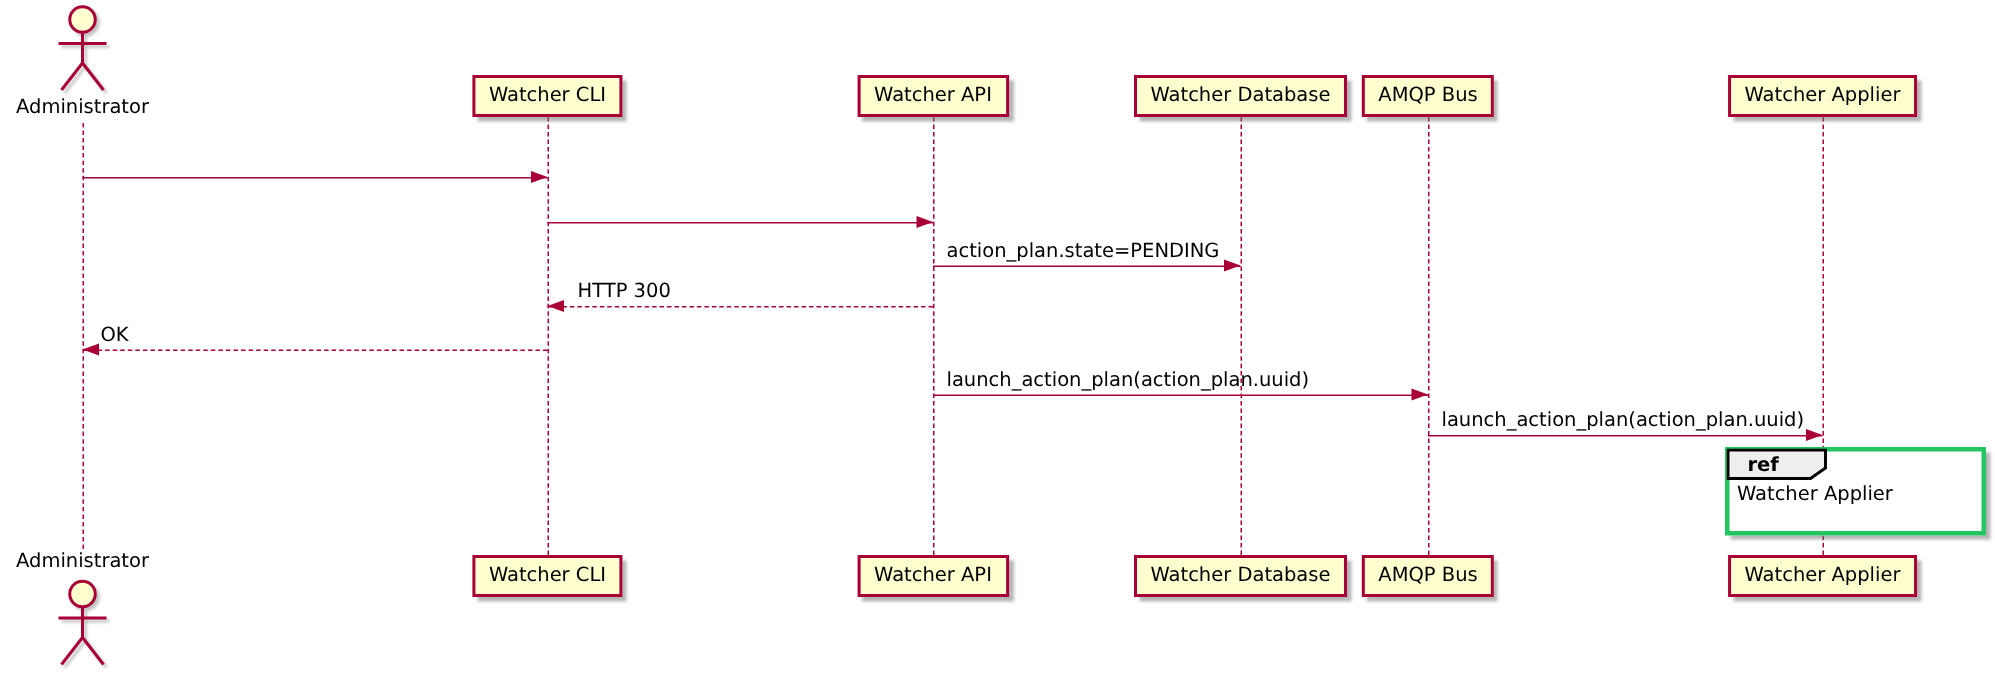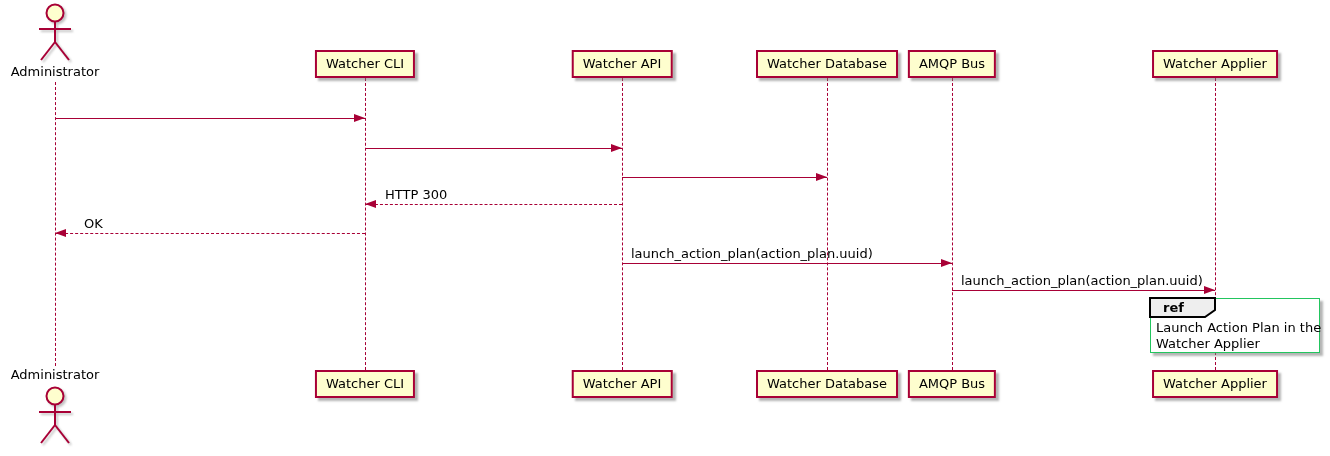--- a/index.html
+++ b/index.html
@@ -36,21 +36,21 @@
     border-top:4px solid transparent;border-bottom:4px solid transparent;
     border-left:11px solid #A80036;
   }
   .arr-l{
     position:absolute;width:0;height:0;z-index:2;
     border-top:4px solid transparent;border-bottom:4px solid transparent;
     border-right:11px solid #A80036;
   }
   .ref-box{
     position:absolute;left:1150px;top:298px;width:168px;height:53px;
-    background:#ffffff;border:1px solid #22c55e;
+    background:#ffffff;border:3px solid #22c55e;
     box-shadow:3px 3px 2px rgba(120,120,120,0.55);
     z-index:4;
   }
   .ref-head{position:absolute;left:-2px;top:-2px;}
   .ref-body{position:absolute;left:5px;top:21px;line-height:16px;white-space:nowrap;}
 </style>
 </head>
 <body>
 
 <div id="diagram">
@@ -78,46 +78,46 @@
   <div class="pbox" style="left:827px;top:50px">Watcher Database</div>
   <div class="pbox" style="left:952px;top:50px">AMQP Bus</div>
   <div class="pbox" style="left:1215px;top:50px">Watcher Applier</div>
 
   <div class="msg-line" style="left:55px;top:118px;width:310px"></div>
   <div class="arr-r" style="left:354px;top:114px"></div>
 
   <div class="msg-line" style="left:365px;top:148px;width:257px"></div>
   <div class="arr-r" style="left:611px;top:144px"></div>
 
+  <div class="msg-label" style="left:631px;top:160px">action_plan.state=PENDING</div>
   <div class="msg-line" style="left:622px;top:177px;width:205px"></div>
   <div class="arr-r" style="left:816px;top:173px"></div>
 
   <div class="msg-label" style="left:385px;top:187px">HTTP 300</div>
   <div class="msg-line dotted" style="left:365px;top:204px;width:257px"></div>
   <div class="arr-l" style="left:365px;top:200px"></div>
 
-  <div class="msg-label" style="left:84px;top:216px">OK</div>
+  <div class="msg-label" style="left:67px;top:216px">OK</div>
   <div class="msg-line dotted" style="left:55px;top:233px;width:310px"></div>
   <div class="arr-l" style="left:55px;top:229px"></div>
 
   <div class="msg-label" style="left:631px;top:246px">launch_action_plan(action_plan.uuid)</div>
   <div class="msg-line" style="left:622px;top:263px;width:330px"></div>
   <div class="arr-r" style="left:941px;top:259px"></div>
 
   <div class="msg-label" style="left:961px;top:273px">launch_action_plan(action_plan.uuid)</div>
   <div class="msg-line" style="left:952px;top:290px;width:263px"></div>
   <div class="arr-r" style="left:1204px;top:286px"></div>
 
   <div class="ref-box">
     <svg class="ref-head" width="68" height="22" viewBox="0 0 68 22">
       <polygon points="1,1 66,1 66,13 56,20 1,20" fill="#EEEEEE" stroke="#000" stroke-width="2"></polygon>
       <text x="14" y="15" font-size="13" font-weight="bold" fill="#000">ref</text>
     </svg>
     <div class="ref-body">
-      <div>Launch Action Plan in the</div>
       <div>Watcher Applier</div>
     </div>
   </div>
 
   <div class="actor-label" style="left:55px;top:367px">Administrator</div>
   <div class="actor-fig" style="left:25px;top:385px">
     <svg width="60" height="62" viewBox="0 0 60 62">
       <circle cx="30" cy="11" r="8.5" fill="#FEFECE" stroke="#A80036" stroke-width="2"></circle>
       <line x1="30" y1="19.5" x2="30" y2="40" stroke="#A80036" stroke-width="2"></line>
       <line x1="14" y1="27" x2="46" y2="27" stroke="#A80036" stroke-width="2"></line>

